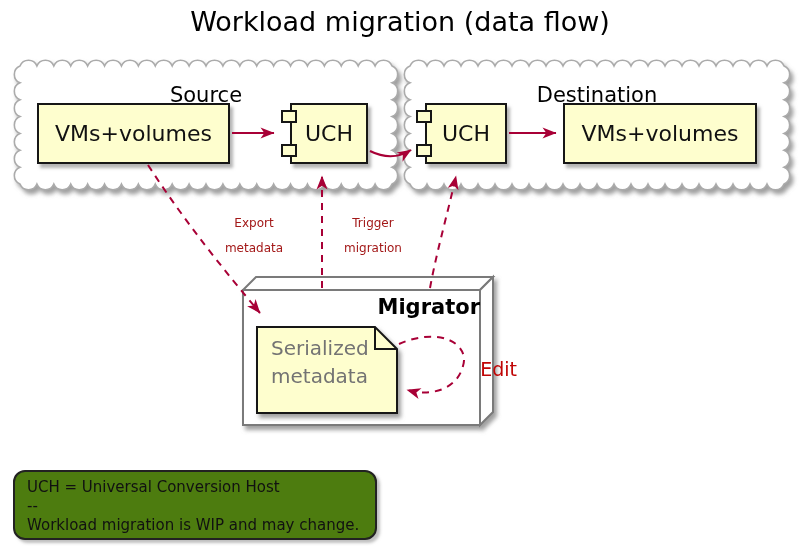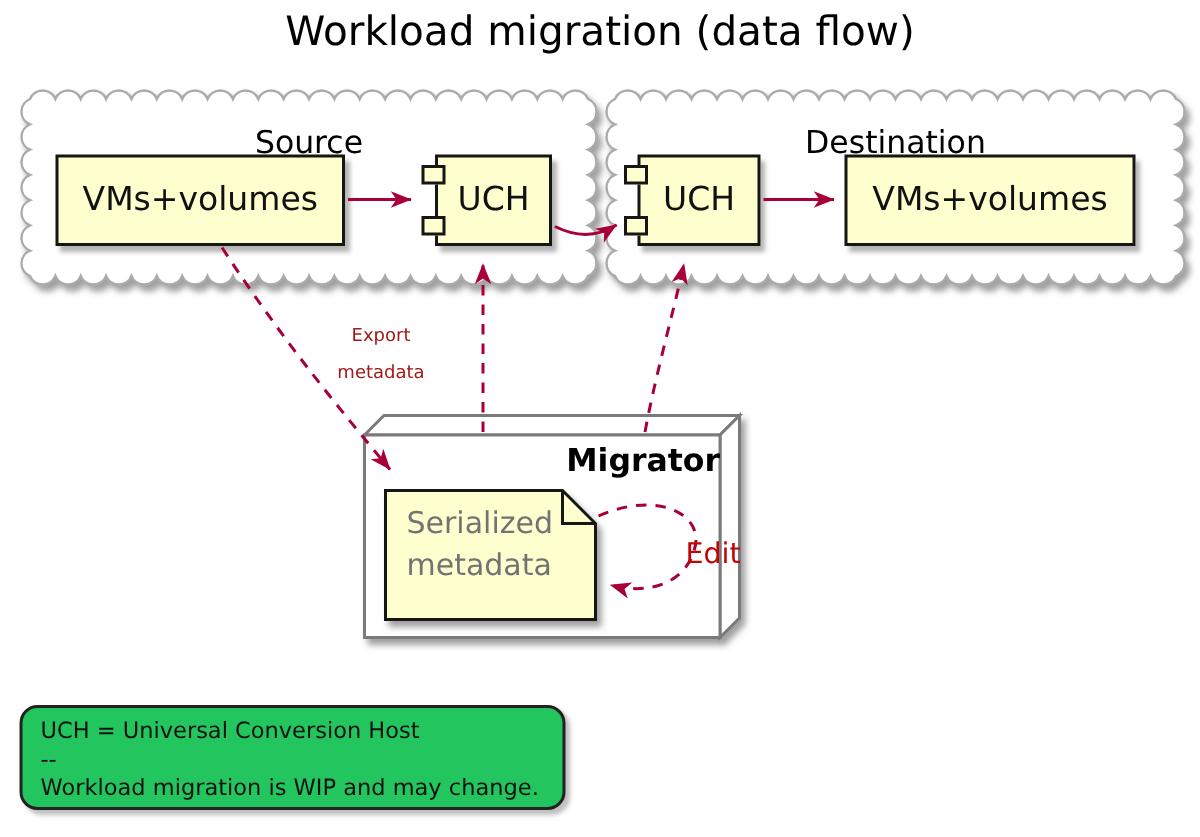--- a/index.html
+++ b/index.html
@@ -37,21 +37,21 @@
   .note-text {
     position:absolute; z-index:5; font-size:20px; line-height:28px; color:#737373;
   }
   .edge-label {
     position:absolute; z-index:11; font-size:12px; line-height:25px;
     color:#A31818; text-align:center;
   }
   .edge-label.edit { color:#C00505; font-size:19px; }
   .legend {
     position:absolute; z-index:5; left:13px; top:470px; width:364px; height:70px;
-    background:#22c55e; border:2px solid #222222; border-radius:12px;
+    background:#4d7c0f; border:2px solid #222222; border-radius:12px;
     padding:6px 12px; font-size:15px; line-height:19px; color:#111111;
     box-shadow:3px 3px 3px rgba(130,130,130,0.5);
   }
 </style>
 </head>
 <body>
 
 <div id="canvas">
 
   <div class="title">Workload migration (data flow)</div>
@@ -99,21 +99,25 @@
   <div class="node-label" style="left:243px; width:237px; top:295px;">Migrator</div>
   <div class="note-text" style="left:271px; top:334px;">
     <div>Serialized</div>
     <div>metadata</div>
   </div>
 
   <div class="edge-label" style="left:194px; top:211px; width:120px;">
     <div>Export</div>
     <div>metadata</div>
   </div>
-  <div class="edge-label edit" style="left:457px; top:357px; width:60px; text-align:left;">Edit</div>
+  <div class="edge-label" style="left:313px; top:211px; width:120px;">
+    <div>Trigger</div>
+    <div>migration</div>
+  </div>
+  <div class="edge-label edit" style="left:457px; top:357px; width:60px; text-align:right;">Edit</div>
 
   <div class="legend">
     <div>UCH = Universal Conversion Host</div>
     <div>--</div>
     <div>Workload migration is WIP and may change.</div>
   </div>
 
   <svg id="arrows" class="layer" viewBox="0 0 800 558">
     <defs>
       <marker id="ah" viewBox="0 0 16 12" markerWidth="16" markerHeight="12" refX="14.5" refY="6" orient="auto" markerUnits="userSpaceOnUse">

